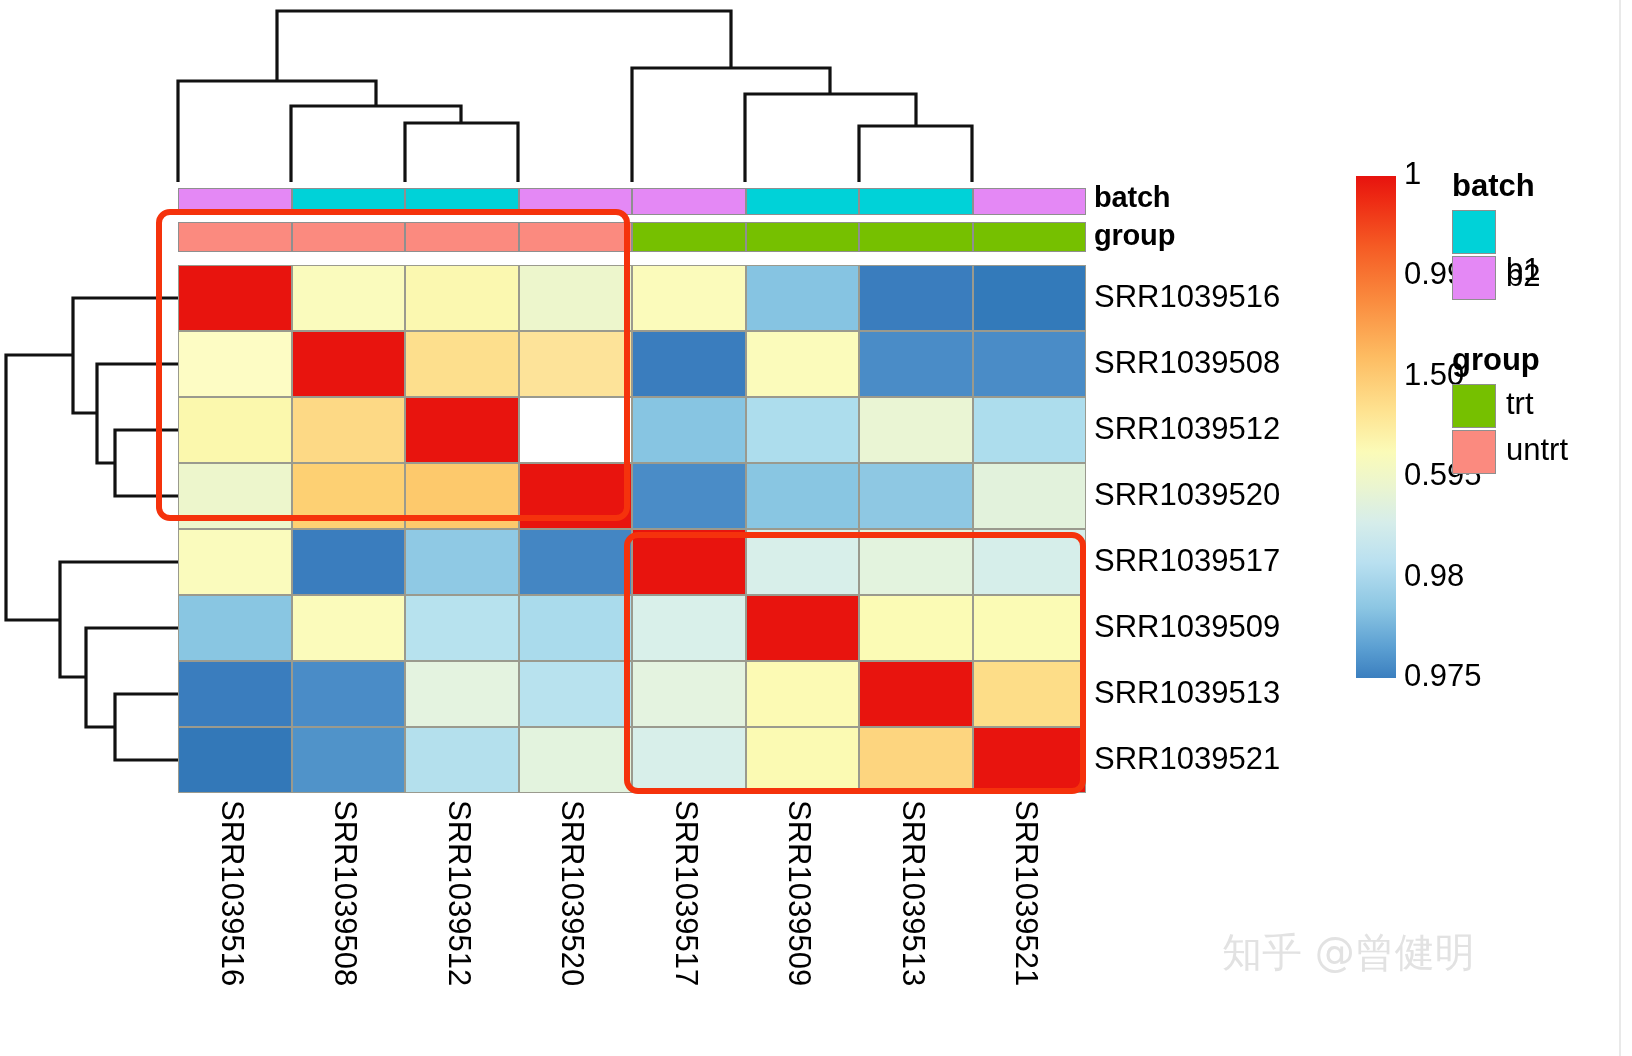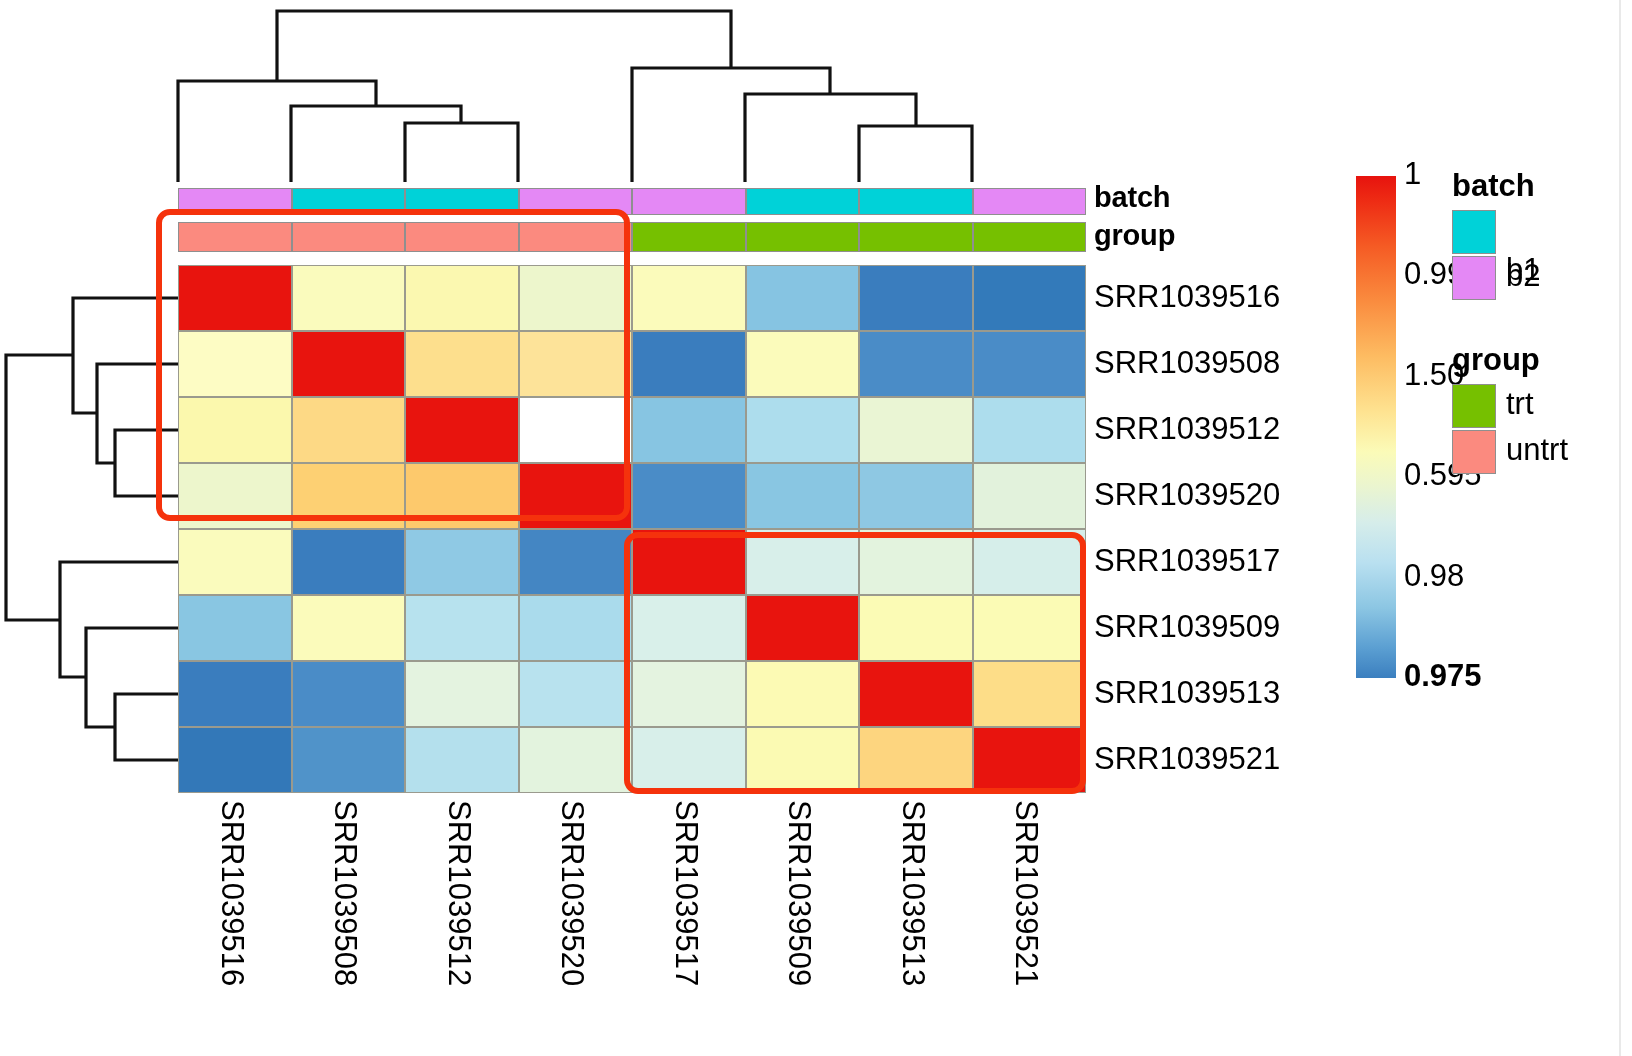--- a/index.html
+++ b/index.html
@@ -244,31 +244,32 @@
   <div class="hl" id="hl-top"></div>
   <div class="hl" id="hl-bot"></div>
 
   <div class="abs fix" id="cbar"></div>
   <div id="cbar-ticks">
       <div class="cbar-tick" style="top: 156px;">1</div>
       <div class="cbar-tick" style="top: 256.4px;">0.995</div>
       <div class="cbar-tick" style="top: 356.8px;">1.50</div>
       <div class="cbar-tick" style="top: 457.2px;">0.595</div>
       <div class="cbar-tick" style="top: 557.6px;">0.98</div>
-      <div class="cbar-tick" style="top: 658px; font-weight: bold;">0.975</div>
+      <div class="cbar-tick" style="top: 658px;">0.975</div>
     </div>
 
   <div id="legends">
       <div class="leg-title" style="left: 1452px; top: 168px;">batch</div>
       <div class="leg-sw" style="left: 1452px; top: 210px; background: rgb(0, 210, 216);"></div>
       <div class="leg-txt" style="left: 1506px; top: 212px; margin-top: 40px;">b1</div>
       <div class="leg-sw" style="left: 1452px; top: 256px; background: rgb(228, 136, 245);"></div>
       <div class="leg-txt" style="left: 1506px; top: 258px;">b2</div>
       <div class="leg-title" style="left: 1452px; top: 342px;">group</div>
       <div class="leg-sw" style="left: 1452px; top: 384px; background: rgb(118, 192, 0);"></div>
       <div class="leg-txt" style="left: 1506px; top: 386px;">trt</div>
       <div class="leg-sw" style="left: 1452px; top: 430px; background: rgb(251, 138, 127);"></div>
       <div class="leg-txt" style="left: 1506px; top: 432px;">untrt</div>
     </div>
 
+  <div id="wm">知乎 @曾健明</div>
   <div id="edge"></div>
 
 </div>
 
 </body></html>

